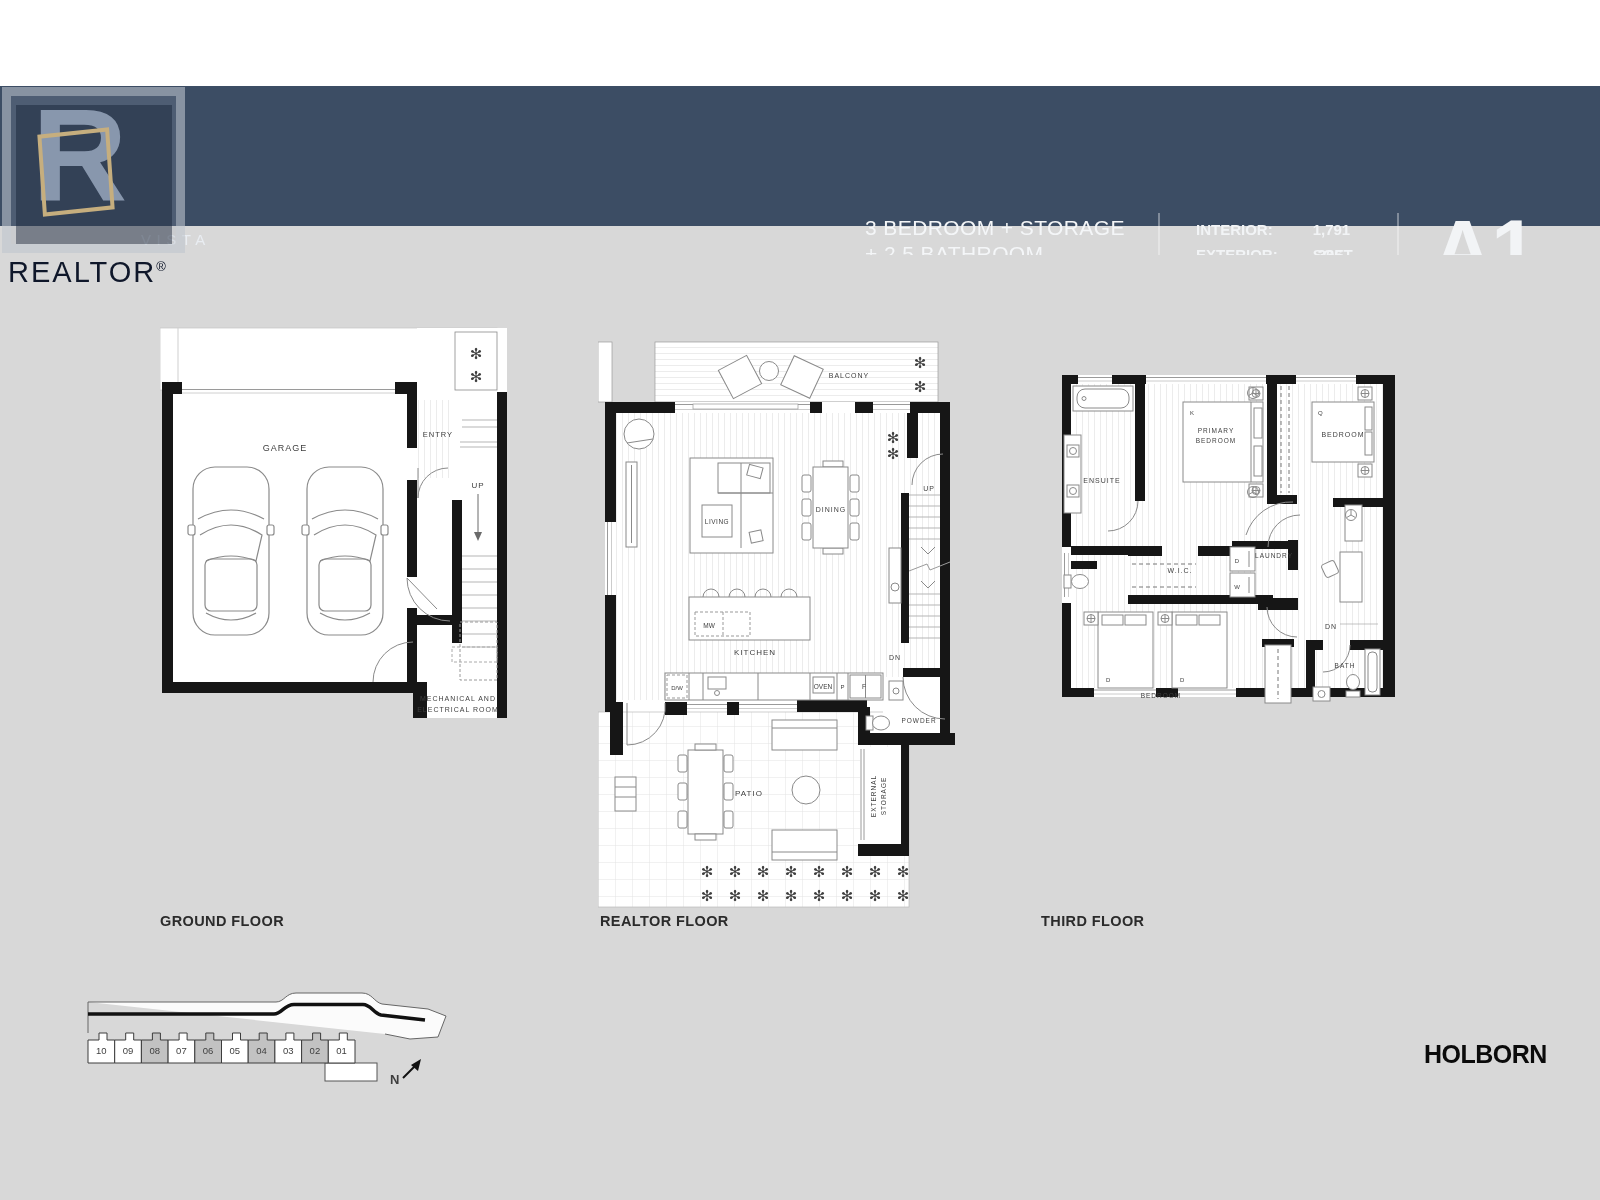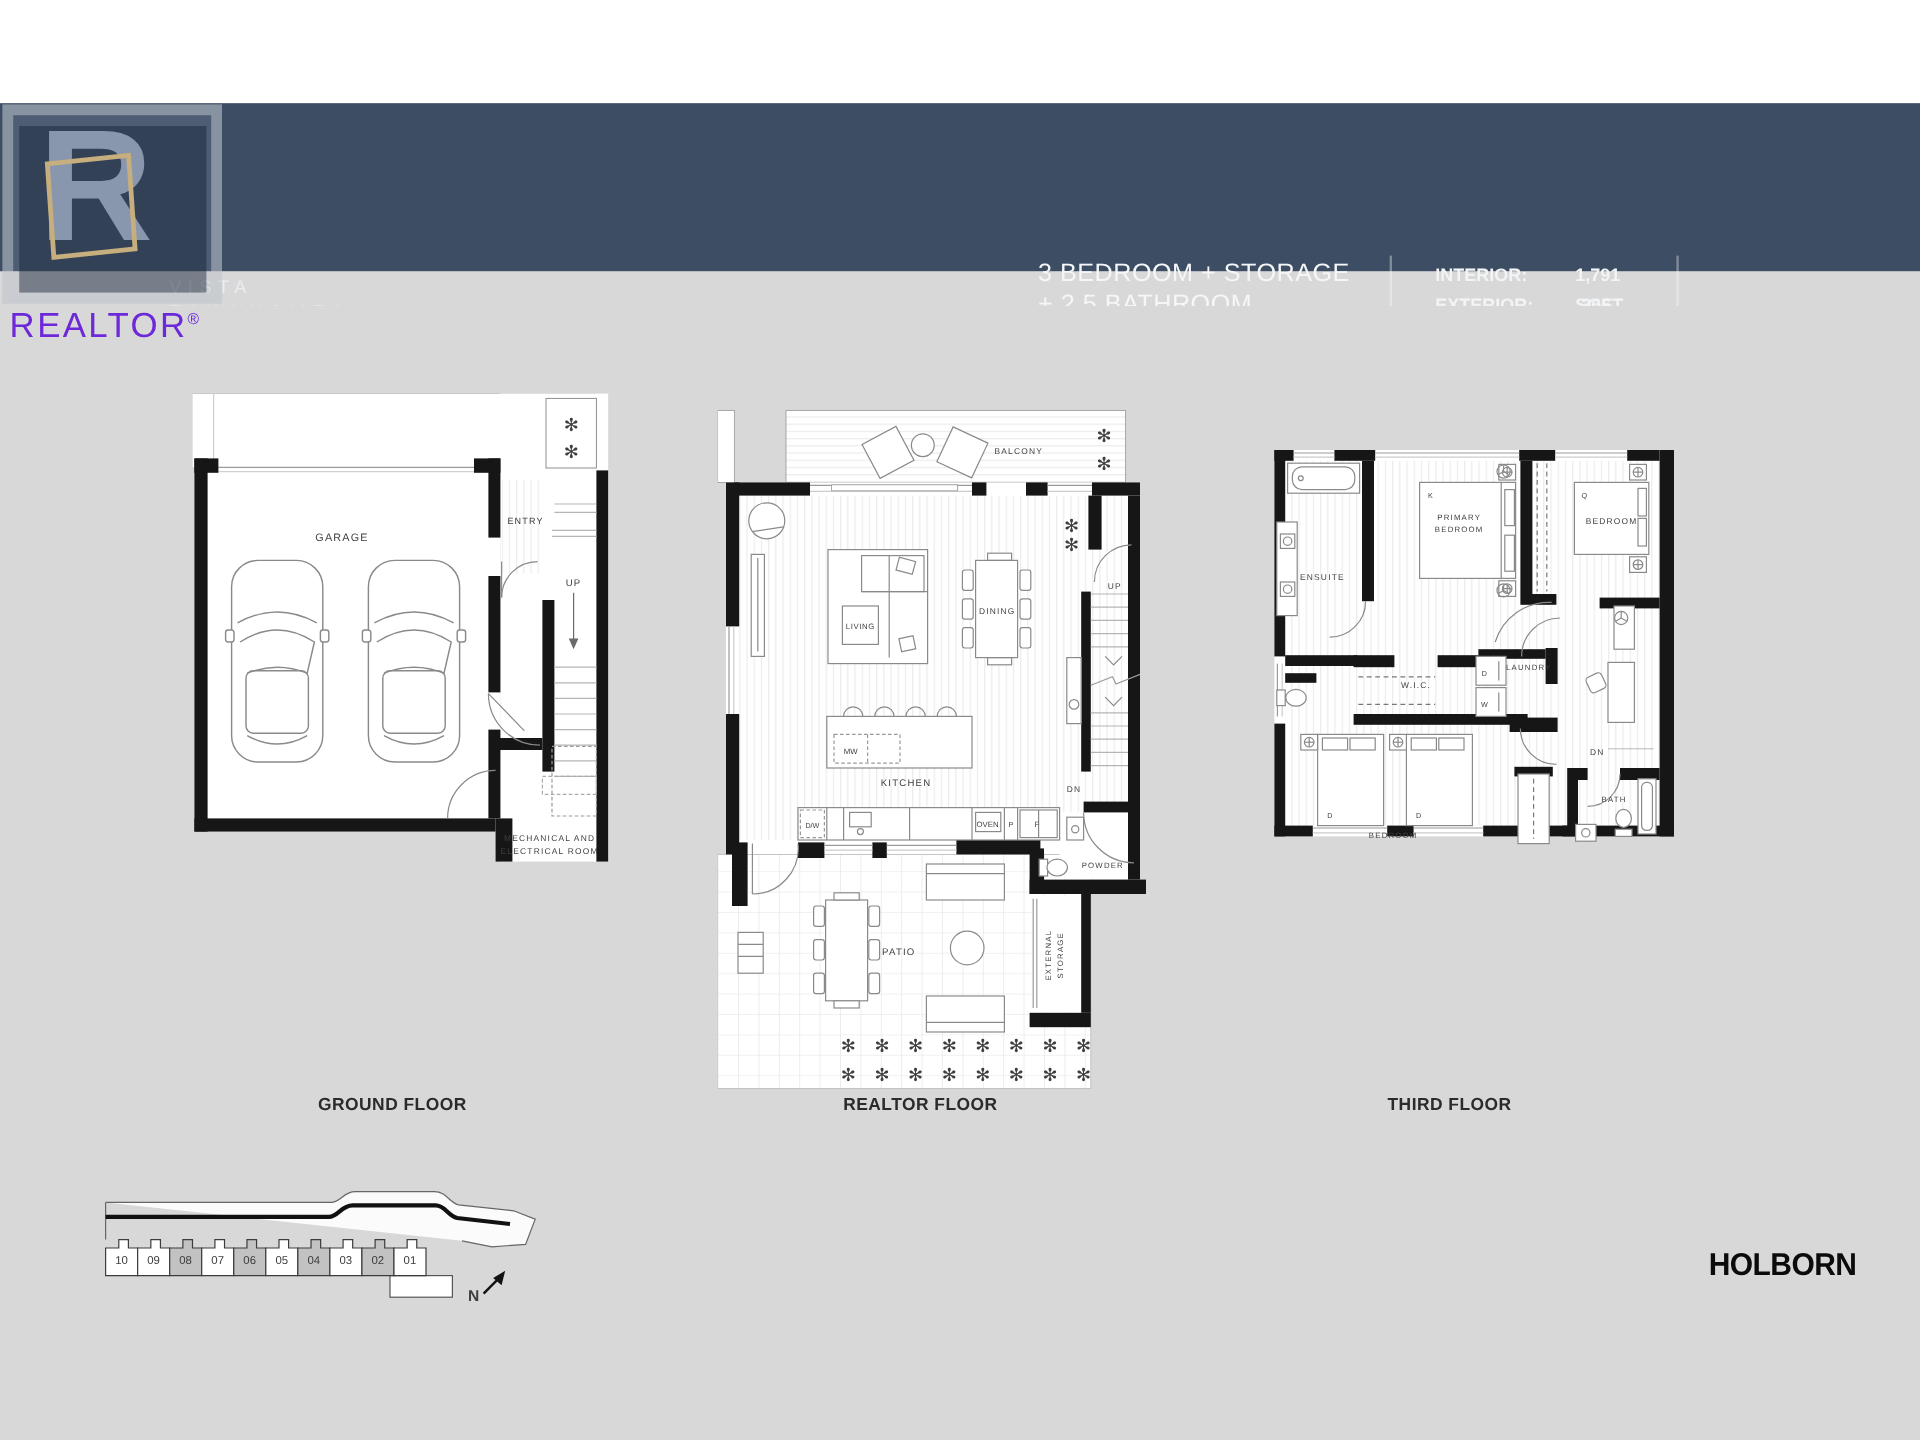--- a/index.html
+++ b/index.html
@@ -22,26 +22,26 @@
   .plan-code{position:absolute;left:1433px;top:118px;color:#f2f4f6;font-size:82px;
          font-weight:700;line-height:90px;letter-spacing:-1px;}
 
   
   .wm-box{position:absolute;left:2px;top:87px;width:183px;height:166px;box-sizing:border-box;
          background:rgba(150,160,175,.20);border:9px solid rgba(201,206,214,.48);overflow:hidden;}
   .wm-inner{position:absolute;left:5px;top:9px;width:156px;height:139px;background:rgba(20,32,50,.45);overflow:hidden;}
   .wm-r{position:absolute;left:16px;top:-26px;font-size:132px;font-weight:700;color:#8897ad;}
   .wm-gold{position:absolute;left:24px;top:26px;width:64px;height:74px;border:4px solid #c6ae7e;
          transform:rotate(-4deg) skewY(-2deg);}
-  .wm-text{position:absolute;left:8px;top:256px;font-size:29px;letter-spacing:2px;color:#6d28d9;font-weight:400;}
+  .wm-text{position:absolute;left:8px;top:256px;font-size:29px;letter-spacing:2px;color:#0f172a;font-weight:400;}
   .wm-text sup{font-size:13px;}
 
   
   .plan{position:absolute;}
-  .plan-title{position:absolute;top:913px;width:334px;text-align:center;font-size:14.5px;
+  .plan-title{position:absolute;top:913px;width:334px;font-size:14.5px;
          font-weight:700;color:#2b2b2b;letter-spacing:.4px;}
   .t-ground{left:160px;} .t-second{left:600px;} .t-third{left:1041px;}
 
   svg text{font-family:"Liberation Sans","DejaVu Sans",sans-serif;fill:#3e3e3e;}
   .pl{letter-spacing:1px;}
   .plantGlyph{font-family:"DejaVu Sans",sans-serif;}
 
   
   .disclaimer{position:absolute;left:988px;top:1056px;width:400px;font-size:10px;
          color:#2f2f2f;font-weight:500;}
@@ -71,20 +71,21 @@
       <div class="stat-row">
         <span>EXTERIOR:</span>
         <span>366 SQFT</span>
       </div>
       <div class="stat-row">
         <span>TOTAL:</span>
         <span>2,157 SQFT</span>
       </div>
     </div>
     <div class="hdr-div div2"></div>
+    <div class="plan-code">A1</div>
   </div>
   <div class="canvas"></div>
 
   <div class="wm-box">
     <div class="wm-inner">
       <div class="wm-r">R</div>
       <div class="wm-gold"></div>
     </div>
   </div>
   <div class="wm-text"><span>REALTOR</span><sup>®</sup></div>

